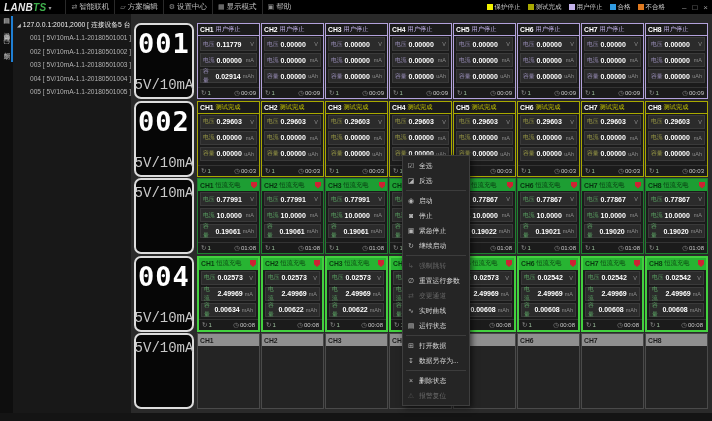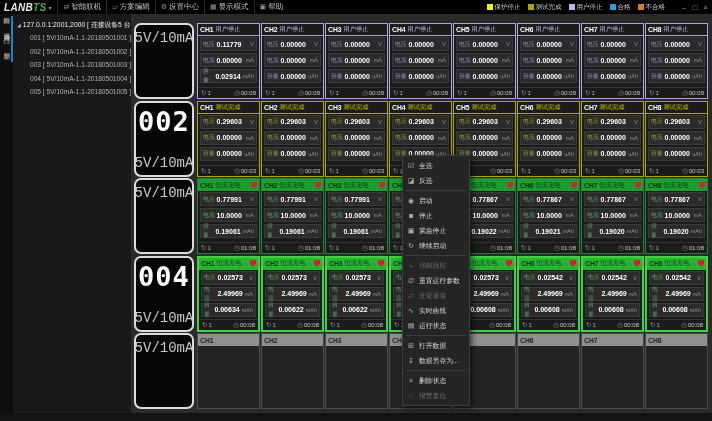--- a/index.html
+++ b/index.html
@@ -103,21 +103,21 @@
   .cm-sep { height:1px; background:#3c3c3c; margin:2px 3px; }
 
   .bottom-strip { position:absolute; left:0; bottom:0; width:712px; height:8px; background:#141414; }
 </style>
 </head>
 <body>
 
 <div class="topbar">
   <span class="logo"><span>LANB</span><span class="accent">TS</span></span>
   <span class="logo-caret">▾</span>
-  <span id="menu-items" style="display:flex;height:100%;">
+  <span id="menu-items" style="display:flex;height:100%;margin-left:8px;">
       <span class="menu-item">
         <span class="mi">⇄</span>
         <span>智能联机</span>
       </span>
       <span class="menu-item">
         <span class="mi">▱</span>
         <span>方案编辑</span>
       </span>
       <span class="menu-item">
         <span class="mi">⚙</span>
@@ -189,20 +189,21 @@
         <div class="tree-item">003 [ 5V/10mA-1.1-20180501003 ]</div>
         <div class="tree-item">004 [ 5V/10mA-1.1-20180501004 ]</div>
         <div class="tree-item">005 [ 5V/10mA-1.1-20180501005 ]</div>
       </div>
   </div>
 
   <div class="main">
     <div id="rows">
         <div class="dev-row">
           <div class="digit-panel">
+            <div class="digit-readout">001</div>
             <div class="digit-spec">5V/10mA</div>
           </div>
           <div class="cards">
             <div class="card theme-purple">
               <div class="card-header">
                 <span class="ch-name">CH1</span>
                 <span class="ch-status">用户停止</span>
               </div>
               <div class="card-fields">
                 <div class="field">

